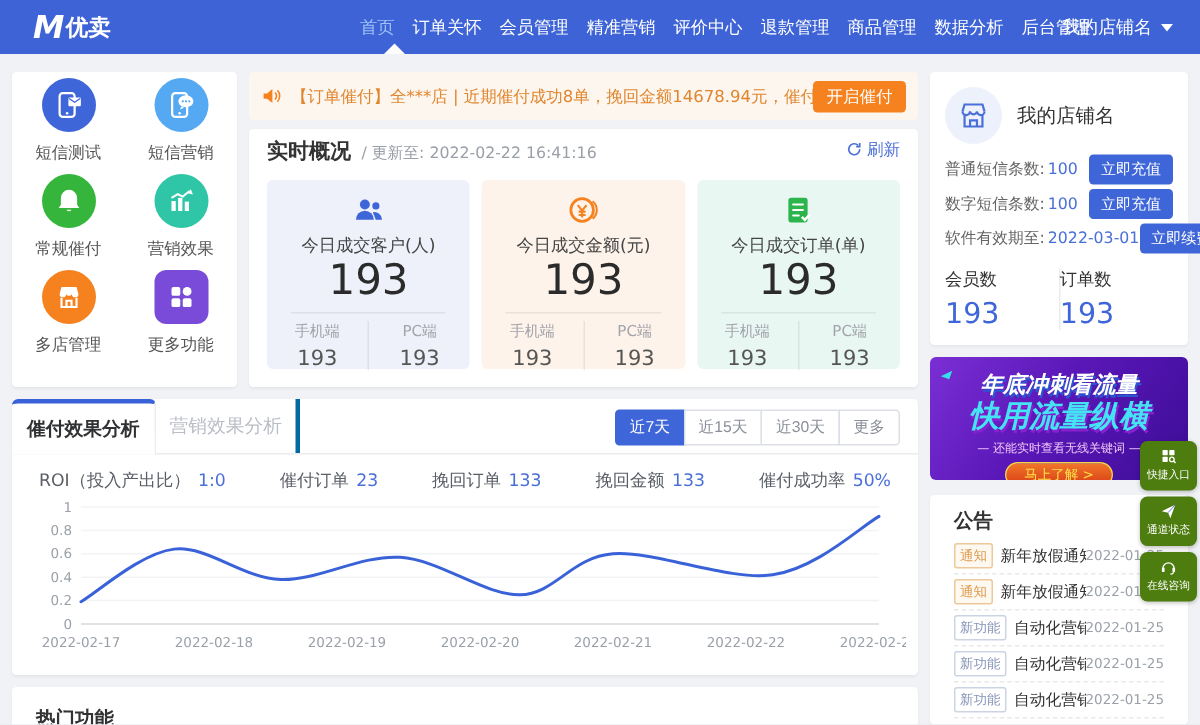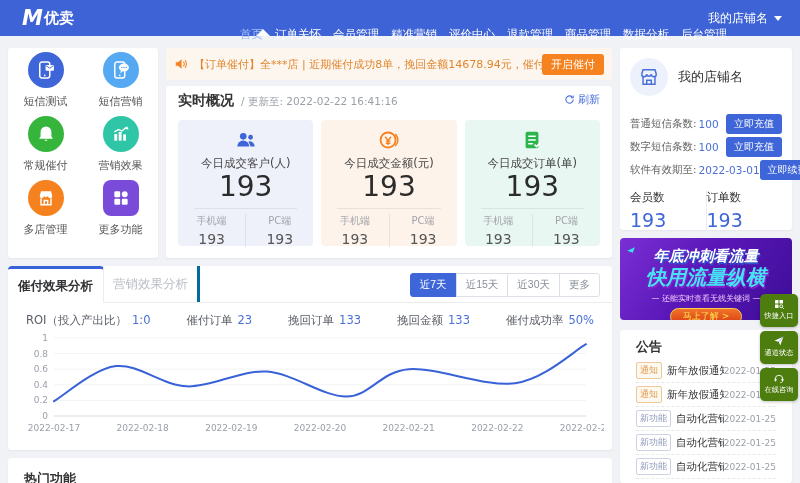--- a/index.html
+++ b/index.html
@@ -3,21 +3,21 @@
 <meta charset="utf-8">
 <style>
   html,body{margin:0;padding:0;background:#e8eaee;}
   .stage{position:relative;width:800px;height:483px;background:#f0f2f5;overflow:hidden;
          font-family:"DejaVu Sans","Liberation Sans",sans-serif;}
   
   .nav{position:absolute;left:0;top:0;width:800px;height:36px;background:#3d63d6;}
   .logo{position:absolute;left:22px;top:0;height:36px;display:flex;align-items:center;color:#fff;cursor:pointer;}
   .logo-mark{font-size:21px;font-weight:bold;font-style:italic;letter-spacing:-1px;}
   .logo-text{font-size:15px;font-weight:bold;margin-left:2px;}
-  .nav-menu{position:absolute;left:240px;top:16px;height:36px;display:flex;align-items:center;gap:12px;}
+  .nav-menu{position:absolute;left:240px;top:0;height:36px;display:flex;align-items:center;gap:12px;}
   .nav-item{color:#fff;font-size:11.5px;white-space:nowrap;cursor:pointer;}
   .nav-item.active{color:#9dc1f7;}
   .nav-notch{position:absolute;left:256px;top:29px;width:0;height:0;
              border-left:7px solid transparent;border-right:7px solid transparent;border-bottom:7px solid #fdfdfd;}
   .shop-menu{position:absolute;right:18px;top:0;height:36px;display:flex;align-items:center;gap:6px;
              color:#fff;font-size:12px;cursor:pointer;}
   .caret-down{width:0;height:0;border-left:4px solid transparent;border-right:4px solid transparent;border-top:5px solid #fff;}
   
   .card{position:absolute;background:#fff;border-radius:3px;box-shadow:0 1px 2px rgba(0,0,0,.05);box-sizing:border-box;}
   
@@ -75,21 +75,21 @@
   
   #hot-card{left:8px;top:458px;width:604px;height:40px;padding:10px 16px;}
   .hot-title{font-size:13px;font-weight:bold;color:#333;}
   
   #shop-card{left:620px;top:48px;width:172px;height:182px;padding:10px;}
   .shop-head{display:flex;align-items:center;gap:10px;}
   .shop-avatar{width:38px;height:38px;border-radius:50%;background:#edf1fb;display:flex;align-items:center;
                justify-content:center;color:#4a6fd8;}
   .shop-avatar svg{width:22px;height:22px;}
   .shop-name{font-size:13px;color:#333;}
-  .shop-rows{margin-top:16px;}
+  .shop-rows{margin-top:5px;}
   .shop-row{display:flex;align-items:center;height:23px;}
   .shop-row-label{font-size:10.5px;color:#666;white-space:nowrap;}
   .shop-row-value{font-size:10.5px;color:#4a6fd8;margin-left:2px;white-space:nowrap;}
   .shop-row-btn{margin-left:auto;background:#3f66d8;color:#fff;font-size:10px;padding:3px 8px;border-radius:3px;
                 border:none;cursor:pointer;white-space:nowrap;}
   .shop-stats{display:flex;margin-top:9px;text-align:left;}
   .shop-stat{flex:1;}
   .shop-stat:first-child{border-right:1px solid #ececec;}
   .shop-stat-label{font-size:11.5px;color:#333;}
   .shop-stat-value{font-size:19px;color:#3f66d8;margin-top:4px;}

